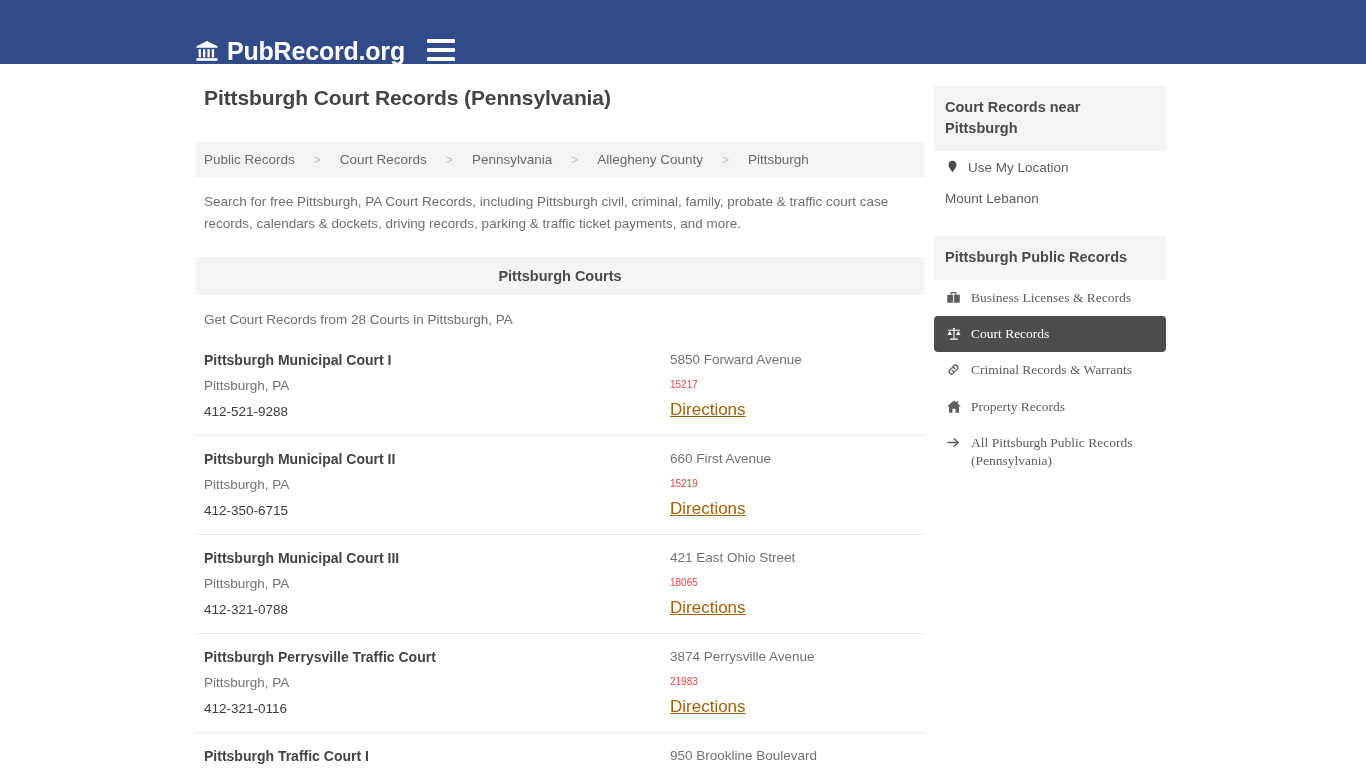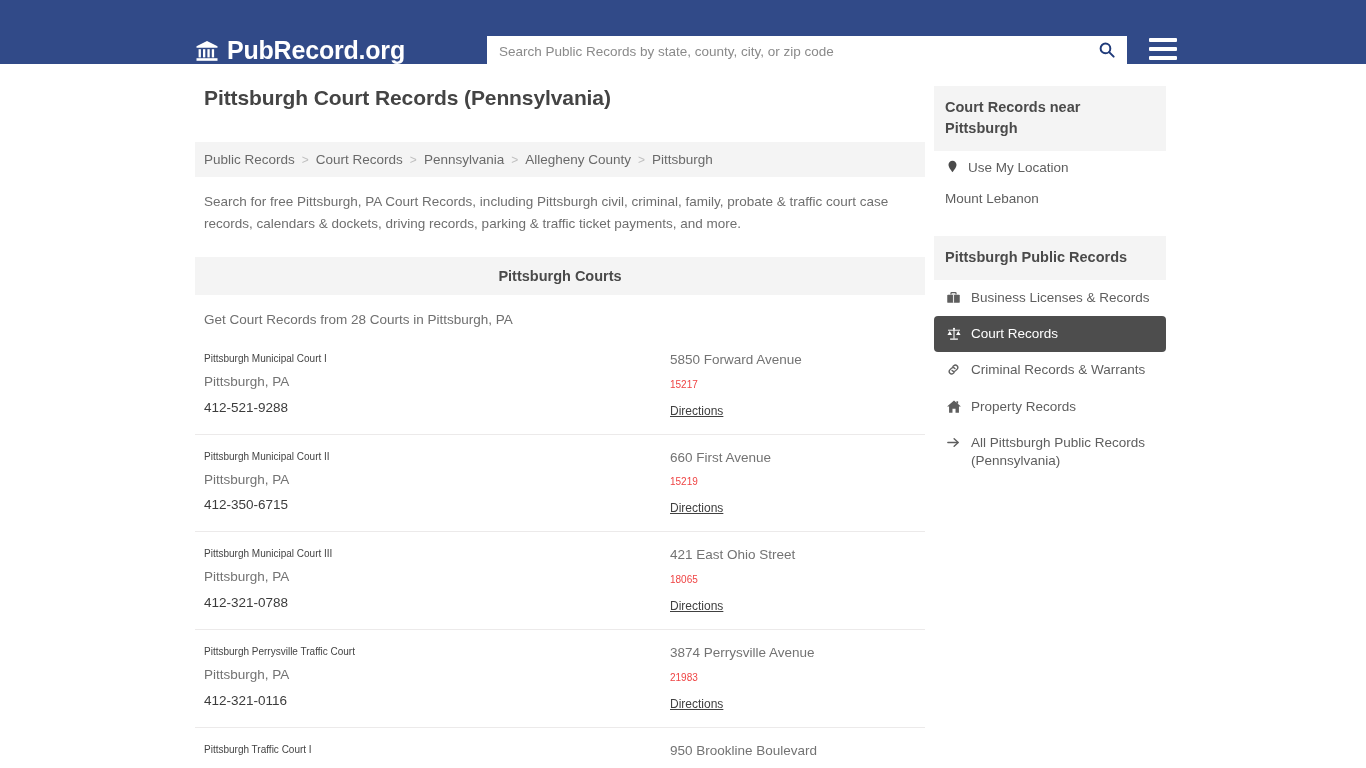--- a/index.html
+++ b/index.html
@@ -124,21 +124,21 @@
 
   
   .breadcrumb {
     background: #f4f4f4;
     padding: 10px 9px;
     font-size: 13.5px;
     color: #6a6a6a;
     display: flex;
     flex-wrap: wrap;
     align-items: center;
-    gap: 0;
+    gap: 12px;
   }
   .breadcrumb a {
     color: #6a6a6a;
     text-decoration: none;
   }
   .breadcrumb .sep {
     color: #bfbfbf;
     margin: 0 7px;
     font-size: 12px;
   }
@@ -170,22 +170,22 @@
   .listings { margin-top: 10px; }
   .listing {
     display: flex;
     padding: 16px 9px 15px 9px;
     border-bottom: 1px solid #eceaea;
   }
   .listing:last-child { border-bottom: none; }
   .listing-left { width: 466px; flex: 0 0 466px; }
   .listing-right { flex: 1 1 auto; }
   .court-name {
-    font-size: 10px;
-    font-weight: normal;
+    font-size: 14px;
+    font-weight: bold;
     color: #444444;
     margin-bottom: 11px;
     line-height: 1.1;
   }
   .court-city {
     font-size: 13.5px;
     color: #737373;
     margin-bottom: 11px;
     line-height: 1.1;
   }
@@ -200,38 +200,38 @@
     margin-bottom: 11px;
     line-height: 1.1;
   }
   .court-zip {
     font-size: 10px;
     color: #ef4444;
     margin-bottom: 11px;
     line-height: 1.1;
   }
   .directions {
-    font-size: 12px;
-    color: #404040;
+    font-size: 17px;
+    color: #a16207;
     text-decoration: underline;
     line-height: 1.1;
     cursor: pointer;
   }
 
   
   .side-head {
     background: #f4f4f4;
     padding: 11px 11px 12px 11px;
     font-size: 14.5px;
     font-weight: bold;
     color: #4a4a4a;
     line-height: 1.45;
   }
   .side-head.tall { min-height: 62px; }
-  .side-list { margin: 0; padding: 0; list-style: none; }
+  .side-list { margin: 0; padding: 0; list-style: none; font-family: Liberation Serif, serif; }
   .side-item {
     display: flex;
     align-items: flex-start;
     gap: 9px;
     padding: 9px 11px;
     font-size: 13.5px;
     color: #5e5e5e;
     line-height: 1.35;
     border-radius: 4px;
     cursor: pointer;
@@ -279,31 +279,20 @@
           <rect x="3.6" y="10.2" width="2.3" height="8.2"></rect>
           <rect x="8" y="10.2" width="2.3" height="8.2"></rect>
           <rect x="12.4" y="10.2" width="2.3" height="8.2"></rect>
           <rect x="16.8" y="10.2" width="2.3" height="8.2"></rect>
           <rect x="1.5" y="19.2" width="21" height="2.6"></rect>
         </svg>
       </span>
       <span class="brand-text">PubRecord.org</span>
     </div>
 
-    <div class="search-wrap">
-      <input class="search-box" type="text" placeholder="Search Public Records by state, county, city, or zip code" value="" style="">
-      <button class="search-btn">
-        <span>
-          <svg viewBox="0 0 20 20" width="18" height="18" fill="none" stroke="currentColor" stroke-width="2.2" aria-hidden="true">
-            <circle cx="8.3" cy="8.3" r="5.4"></circle>
-            <line x1="12.4" y1="12.4" x2="17.4" y2="17.4" stroke-linecap="round"></line>
-          </svg>
-        </span>
-      </button>
-    </div>
 
     <div class="hamburger">
       <span></span>
       <span></span>
       <span></span>
     </div>
 
   </div>
 </div>
 

